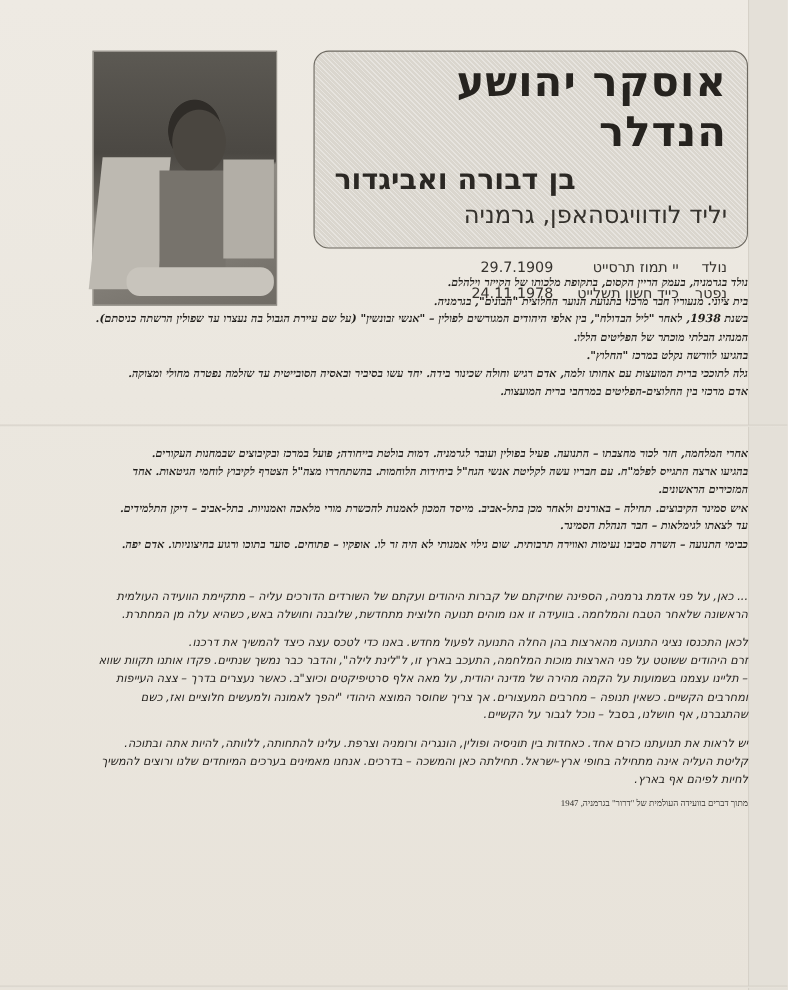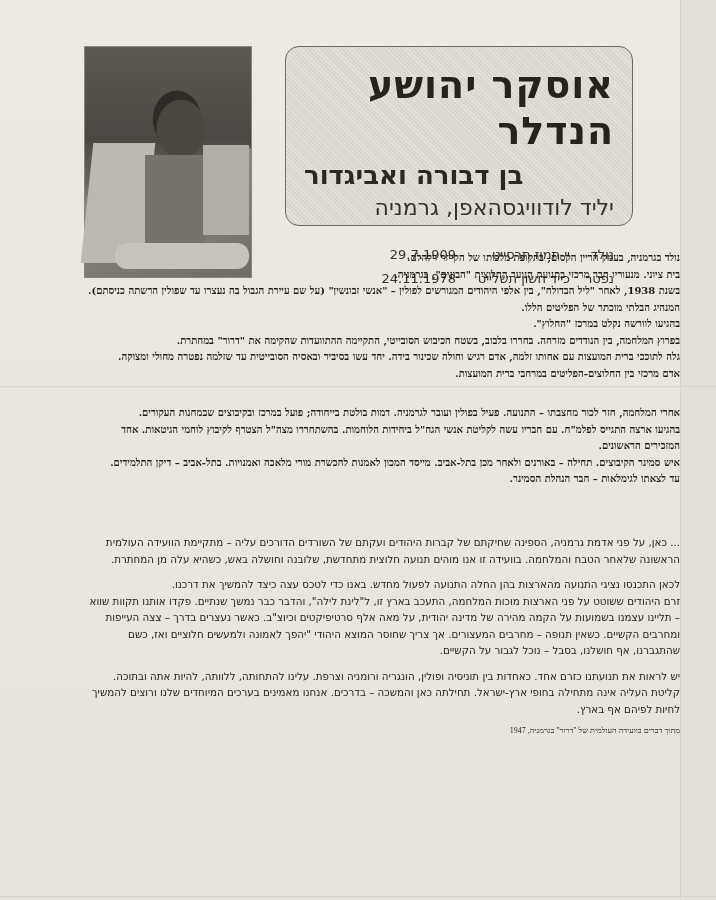--- a/index.html
+++ b/index.html
@@ -57,28 +57,28 @@
       background: #77736c;
     }
     .photo .arm {
       position: absolute; left: 30px; top: 196px; width: 134px; height: 26px;
       background: #c8c4bc; border-radius: 12px;
     }
 
     .title-box {
       position: absolute;
       left: 285px; top: 46px;
-      width: 348px; height: 180px;
+      width: 395px; height: 180px;
       border: 1.5px solid #6d6961;
       border-radius: 14px;
       background-color: #dad6ce;
       background-image: repeating-linear-gradient(45deg, rgba(255,255,255,0.35) 0 1px, transparent 1px 3px);
       direction: rtl;
       box-sizing: border-box;
-      padding: 15px 18px 0 18px;
+      padding: 4px 18px 0 18px;
     }
     .title-main {
       font-family: "DejaVu Sans", sans-serif;
       font-weight: bold;
       font-size: 38px;
       line-height: 46px;
       color: #26231f;
       text-align: right;
       letter-spacing: 1px;
     }
@@ -112,37 +112,38 @@
 
     .text-block {
       position: absolute;
       direction: rtl;
       text-align: right;
       font-family: "DejaVu Serif", serif;
       font-weight: bold;
       font-size: 10px;
       line-height: 16.5px;
       color: #1e1c19;
+      font-style: italic;
     }
     .text-block p {
       margin: 0;
     }
     .bio1 { left: 84px; right: 36px; top: 250px; }
     .bio2 { left: 100px; right: 36px; top: 405px; }
     .speech {
       position: absolute;
       left: 84px; right: 36px; top: 534px;
       direction: rtl;
       text-align: right;
       font-family: "DejaVu Sans", sans-serif;
       font-size: 10.3px;
       line-height: 16.5px;
       color: #201e1b;
     }
-    .speech p { margin: 0; }
+    .speech p { margin: 0; font-style: italic; }
     .speech .gap { height: 9px; }
     .source {
       position: absolute;
       left: 84px; right: 36px; top: 725px;
       direction: rtl;
       text-align: right;
       font-family: Liberation Serif, serif;
       font-size: 8px;
       line-height: 12px;
       color: #2a2824;
@@ -177,29 +178,29 @@
     <span class="heb">כייד חשון תשלייט</span>
     <span class="greg">24.11.1978</span>
   </div>
 </div>
 
 <div class="text-block bio1">
   <p style="padding-left:200px">נולד בגרמניה, בעמק הריין הקסום, בתקופת מלכותו של הקייזר וילהלם.</p>
   <p style="padding-left:200px">בית ציוני. מנעוריו חבר מרכזי בתנועת הנוער החלוצית "הבונים", בגרמניה.</p>
   <p>בשנת 1938, לאחר "ליל הבדולח", בין אלפי היהודים המגורשים לפולין – "אנשי זבונשין" (על שם עיירת הגבול בה נעצרו עד שפולין הרשתה כניסתם). המנהיג הבלתי מוכתר של הפליטים הללו.</p>
   <p>בהגיעו לוורשה נקלט במרכז "החלוץ".</p>
-  <p>בפרוץ המלחמה, בין הנודדים מזרחה. בחררו בלבוב, בשטח הכיבוש הסובייטי, התקיימה ההתוועדות שהקימה את "דרור" במחתרת.</p>
   <p>גלה לתוככי ברית המועצות עם אחותו זלמה, אדם רגיש וחולה שכינור בידה. יחד עשו בסיביר ובאסיה הסובייטית עד שזלמה נפטרה מחולי ומצוקה.</p>
   <p>אדם מרכזי בין החלוצים-הפליטים במרחבי ברית המועצות.</p>
 </div>
 
 <div class="text-block bio2">
   <p>אחרי המלחמה, חזר לכור מחצבתו – התנועה. פעיל בפולין ועובר לגרמניה. דמות בולטת בייחודה; פועל במרכז ובקיבוצים שבמחנות העקורים.</p>
   <p>בהגיעו ארצה התגייס לפלמ"ח. עם חבריו עשה לקליטת אנשי הגח"ל ביחידות הלוחמות. בהשתחררו מצה"ל הצטרף לקיבוץ לוחמי הגיטאות. אחד המזכירים הראשונים.</p>
   <p>איש סמינר הקיבוצים. תחילה – באורנים ולאחר מכן בתל-אביב. מייסד המכון לאמנות להכשרת מורי מלאכה ואמנויות. בתל-אביב – דיקן התלמידים. עד לצאתו לגימלאות – חבר הנהלת הסמינר.</p>
+  <p>כבימי התנועה – השרה סביבו נעימות ואווירה תרבותית. שום גילוי אמנותי לא היה זר לו. אופקיו – פתוחים. סוער בתוכו ורגוע בחיצוניותו. אדם יפה.</p>
 </div>
 
 <div class="speech">
   <p>... כאן, על פני אדמת גרמניה, הספינה שחיקתם של קברות היהודים ועקתם של השורדים הדורכים עליה – מתקיימת הוועידה העולמית הראשונה שלאחר הטבח והמלחמה. בוועידה זו אנו מוהים תנועה חלוצית מתחדשת, שלובנה וחושלה באש, כשהיא עלה מן המחתרת.</p>
   <div class="gap"></div>
   <p>לכאן התכנסו נציגי התנועה מהארצות בהן החלה התנועה לפעול מחדש. באנו כדי לטכס עצה כיצד להמשיך את דרכנו.</p>
   <p>זרם היהודים ששוטט על פני הארצות מוכות המלחמה, התעכב בארץ זו, ל"לינת לילה", והדבר כבר נמשך שנתיים. פקדו אותנו תקוות שווא – תליינו עצמנו בשמועות על הקמה מהירה של מדינה יהודית, על מאה אלף סרטיפיקטים וכיוצ"ב. כאשר נעצרים בדרך – צצה העייפות ומחרבים הקשיים. כשאין תנופה – מחרבים המעצורים. אך צריך שחוסר המוצא היהודי "יהפך לאמונה ולמעשים חלוציים ואז, כשם שהתגברנו, אף חושלנו, בסבל – נוכל לגבור על הקשיים.</p>
   <div class="gap"></div>
   <p>יש לראות את תנועתנו כזרם אחד. כאחדות בין תוניסיה ופולין, הונגריה ורומניה וצרפת. עלינו להתחותה, ללוותה, להיות אתה ובתוכה.</p>
   <p>קליטת העליה אינה מתחילה בחופי ארץ-ישראל. תחילתה כאן והמשכה – בדרכים. אנחנו מאמינים בערכים המיוחדים שלנו ורוצים להמשיך לחיות לפיהם אף בארץ.</p>

